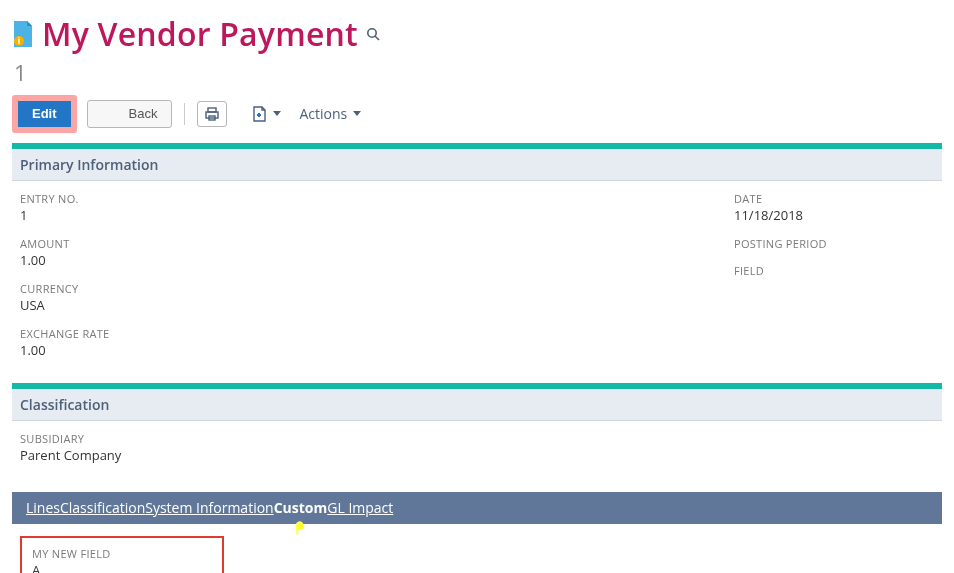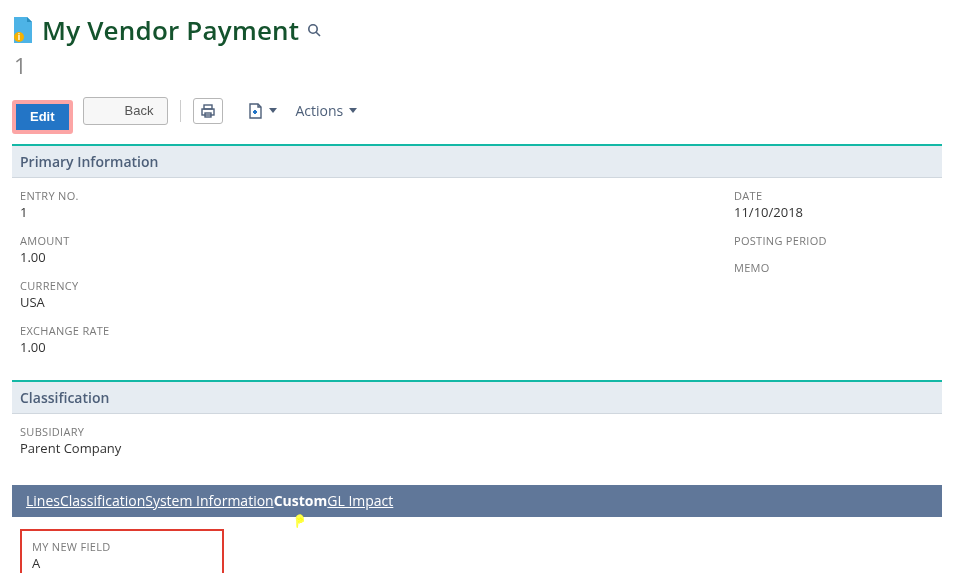--- a/index.html
+++ b/index.html
@@ -12,23 +12,23 @@
     background: #fff;
     width: 954px;
   }
   .title-row {
     display: flex;
     align-items: center;
     gap: 8px;
     margin-bottom: 2px;
   }
   .page-title {
-    font-size: 26px;
+    font-size: 32px;
     font-weight: 600;
-    color: #14532d;
+    color: #be185d;
     letter-spacing: 0.2px;
   }
   .page-icon svg { display:block; }
   .search-glyph { color: #4d5f79; font-size: 16px; position: relative; top:1px; }
   .record-no {
     font-size: 22px;
     color: #888;
     margin: 0 0 8px 2px;
   }
   .action-bar {
@@ -39,24 +39,23 @@
   }
   .btn {
     padding: 5px 14px;
     border-radius: 3px;
     font-size: 13px;
     cursor: pointer;
     line-height: 1.2;
   }
   .btn-primary {
     background: #2375c6;
-    border: 4px solid #fca5a5;
+    border: 6px solid #fca5a5;
     color: #fff;
     font-weight: 600;
-    margin-top: 12px;
   }
   .btn-secondary {
     background: #f7f7f7;
     border: 1px solid #b7b7b7;
     color: #555;
     padding-left: 41px;
   }
   .divider {
     width: 1px;
     height: 22px;
@@ -87,21 +86,21 @@
   .actions-dd {
     display:flex; align-items:center; gap:4px;
     color:#4d5f79; font-size:14px; cursor:pointer;
   }
   .section-header {
     background: #e6ecf2;
     color: #4d5f79;
     font-weight: 600;
     font-size: 14px;
     padding: 6px 8px;
-    border-top: 2px solid #14b8a6;
+    border-top: 6px solid #14b8a6;
     border-bottom: 1px solid #d0d7de;
   }
   .section-body {
     display:flex;
     padding: 10px 8px 12px 8px;
     gap: 48px;
   }
   .col { flex:1; }
   .short-col { flex:0 0 200px; }
   .field { margin-bottom: 12px; }
@@ -214,28 +213,28 @@
       <div class="field-value">USA</div>
     </div>
     <div class="field">
       <div class="field-label">EXCHANGE RATE</div>
       <div class="field-value">1.00</div>
     </div>
   </div>
   <div class="short-col">
     <div class="field">
       <div class="field-label">DATE</div>
-      <div class="field-value">11/10/2018</div>
+      <div class="field-value">11/18/2018</div>
     </div>
     <div class="field">
       <div class="field-label">POSTING PERIOD</div>
       <div class="field-value"></div>
     </div>
     <div class="field">
-      <div class="field-label">MEMO</div>
+      <div class="field-label">FIELD</div>
       <div class="field-value"></div>
     </div>
   </div>
 </div>
 
 <div class="section-header">Classification</div>
 <div class="section-body">
   <div class="col">
     <div class="field">
       <div class="field-label">SUBSIDIARY</div>

